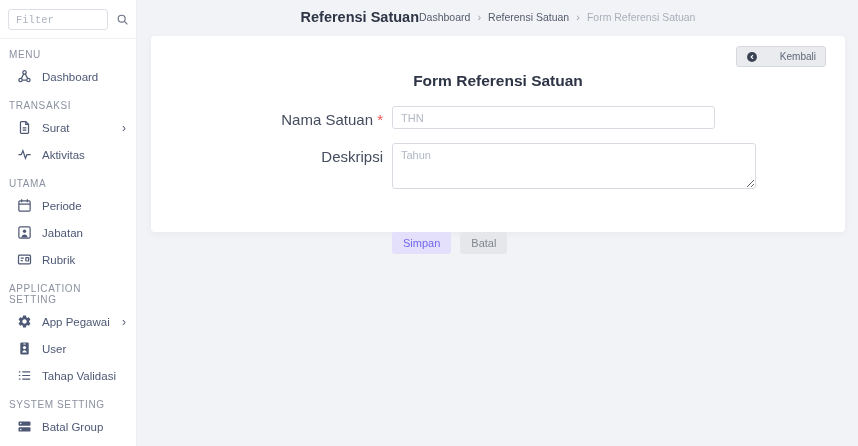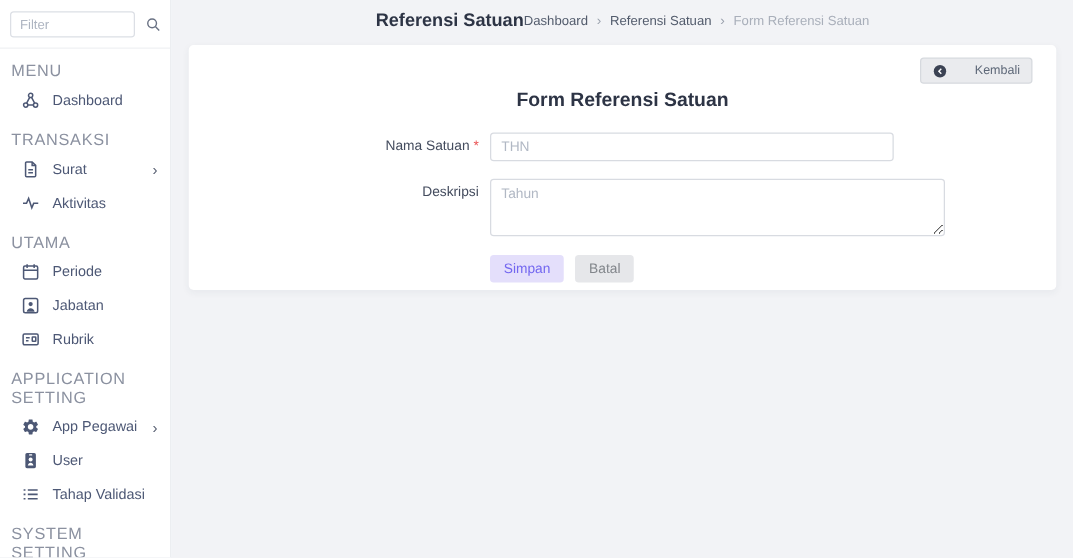--- a/index.html
+++ b/index.html
@@ -20,27 +20,27 @@
   }
   .filter-row {
     display: flex; align-items: center;
     padding: 9px 8px 8px 8px;
     border-bottom: 1px solid #f0f1f4;
   }
   .filter-row input {
     width: 100px; height: 21px;
     border: 1px solid #dcdfe5; border-radius: 3px;
     padding: 0 7px; font-size: 10.5px; color: #4d5875;
-    outline: none; font-family: Liberation Sans, sans-serif;
+    outline: none; font-family: Liberation Mono, monospace;
   }
   .filter-row input::placeholder { color: #aeb5c1; }
   .filter-search { margin-left: 8px; display: flex; align-items: center; color: #6a7284; cursor: pointer; }
 
   .section-label {
-    font-size: 13px; letter-spacing: 0.6px; text-transform: uppercase;
+    font-size: 10px; letter-spacing: 0.6px; text-transform: uppercase;
     color: #8b91a0; padding: 0 9px;
     margin-top: 10px; margin-bottom: 3px;
   }
   .nav-item {
     height: 27px; display: flex; align-items: center;
     padding: 0 10px 0 17px; cursor: pointer;
     font-size: 11.5px; color: #4d5875; white-space: nowrap;
   }
   .nav-item .icon { display: flex; align-items: center; margin-right: 10px; color: #4d5875; }
   .nav-item .chev { margin-left: auto; font-size: 12px; color: #5a6274; line-height: 1; }
@@ -77,40 +77,40 @@
     text-align: right;
   }
   .form-title {
     text-align: center; font-size: 15.5px; font-weight: bold;
     color: #2d3445; margin-top: 26px;
   }
   .form-body { margin-top: 16px; }
   .form-row { display: flex; margin-bottom: 14px; }
   .form-row label {
     flex: 0 0 225px; text-align: right; padding-right: 9px;
-    font-size: 11px; color: #444c5e; padding-top: 5px;
+    font-size: 15px; color: #444c5e; padding-top: 5px;
   }
   .req { color: #ea5455; }
   .ctrl-input {
     width: 323px; height: 23px;
     border: 1px solid #d8dbe1; border-radius: 3px;
     padding: 0 8px; font-size: 11px; color: #4d5875;
     outline: none; font-family: "Liberation Sans", sans-serif;
   }
   .ctrl-textarea {
     width: 364px; height: 46px;
     border: 1px solid #d8dbe1; border-radius: 3px;
     padding: 5px 8px; font-size: 11px; color: #4d5875;
     outline: none; resize: both; font-family: "Liberation Sans", sans-serif;
   }
   .ctrl-input::placeholder, .ctrl-textarea::placeholder { color: #b1b8c4; }
   .form-actions { margin-left: 225px; display: flex; gap: 9px; margin-top: 15px; }
   .btn {
     height: 22px; padding: 0 11px; border: none; border-radius: 3px;
-    font-size: 11px; cursor: pointer; font-family: "Liberation Sans", sans-serif;
+    font-size: 11px; cursor: pointer; font-family: "Liberation Sans", sans-serif; margin-top: 28px;
   }
   .btn-simpan { background: #e4dffb; color: #7367f0; }
   .btn-batal  { background: #e6e7ea; color: #82868b; }
 </style>
 </head>
 <body>
 
 <div class="app">
 
   <aside class="sidebar">

